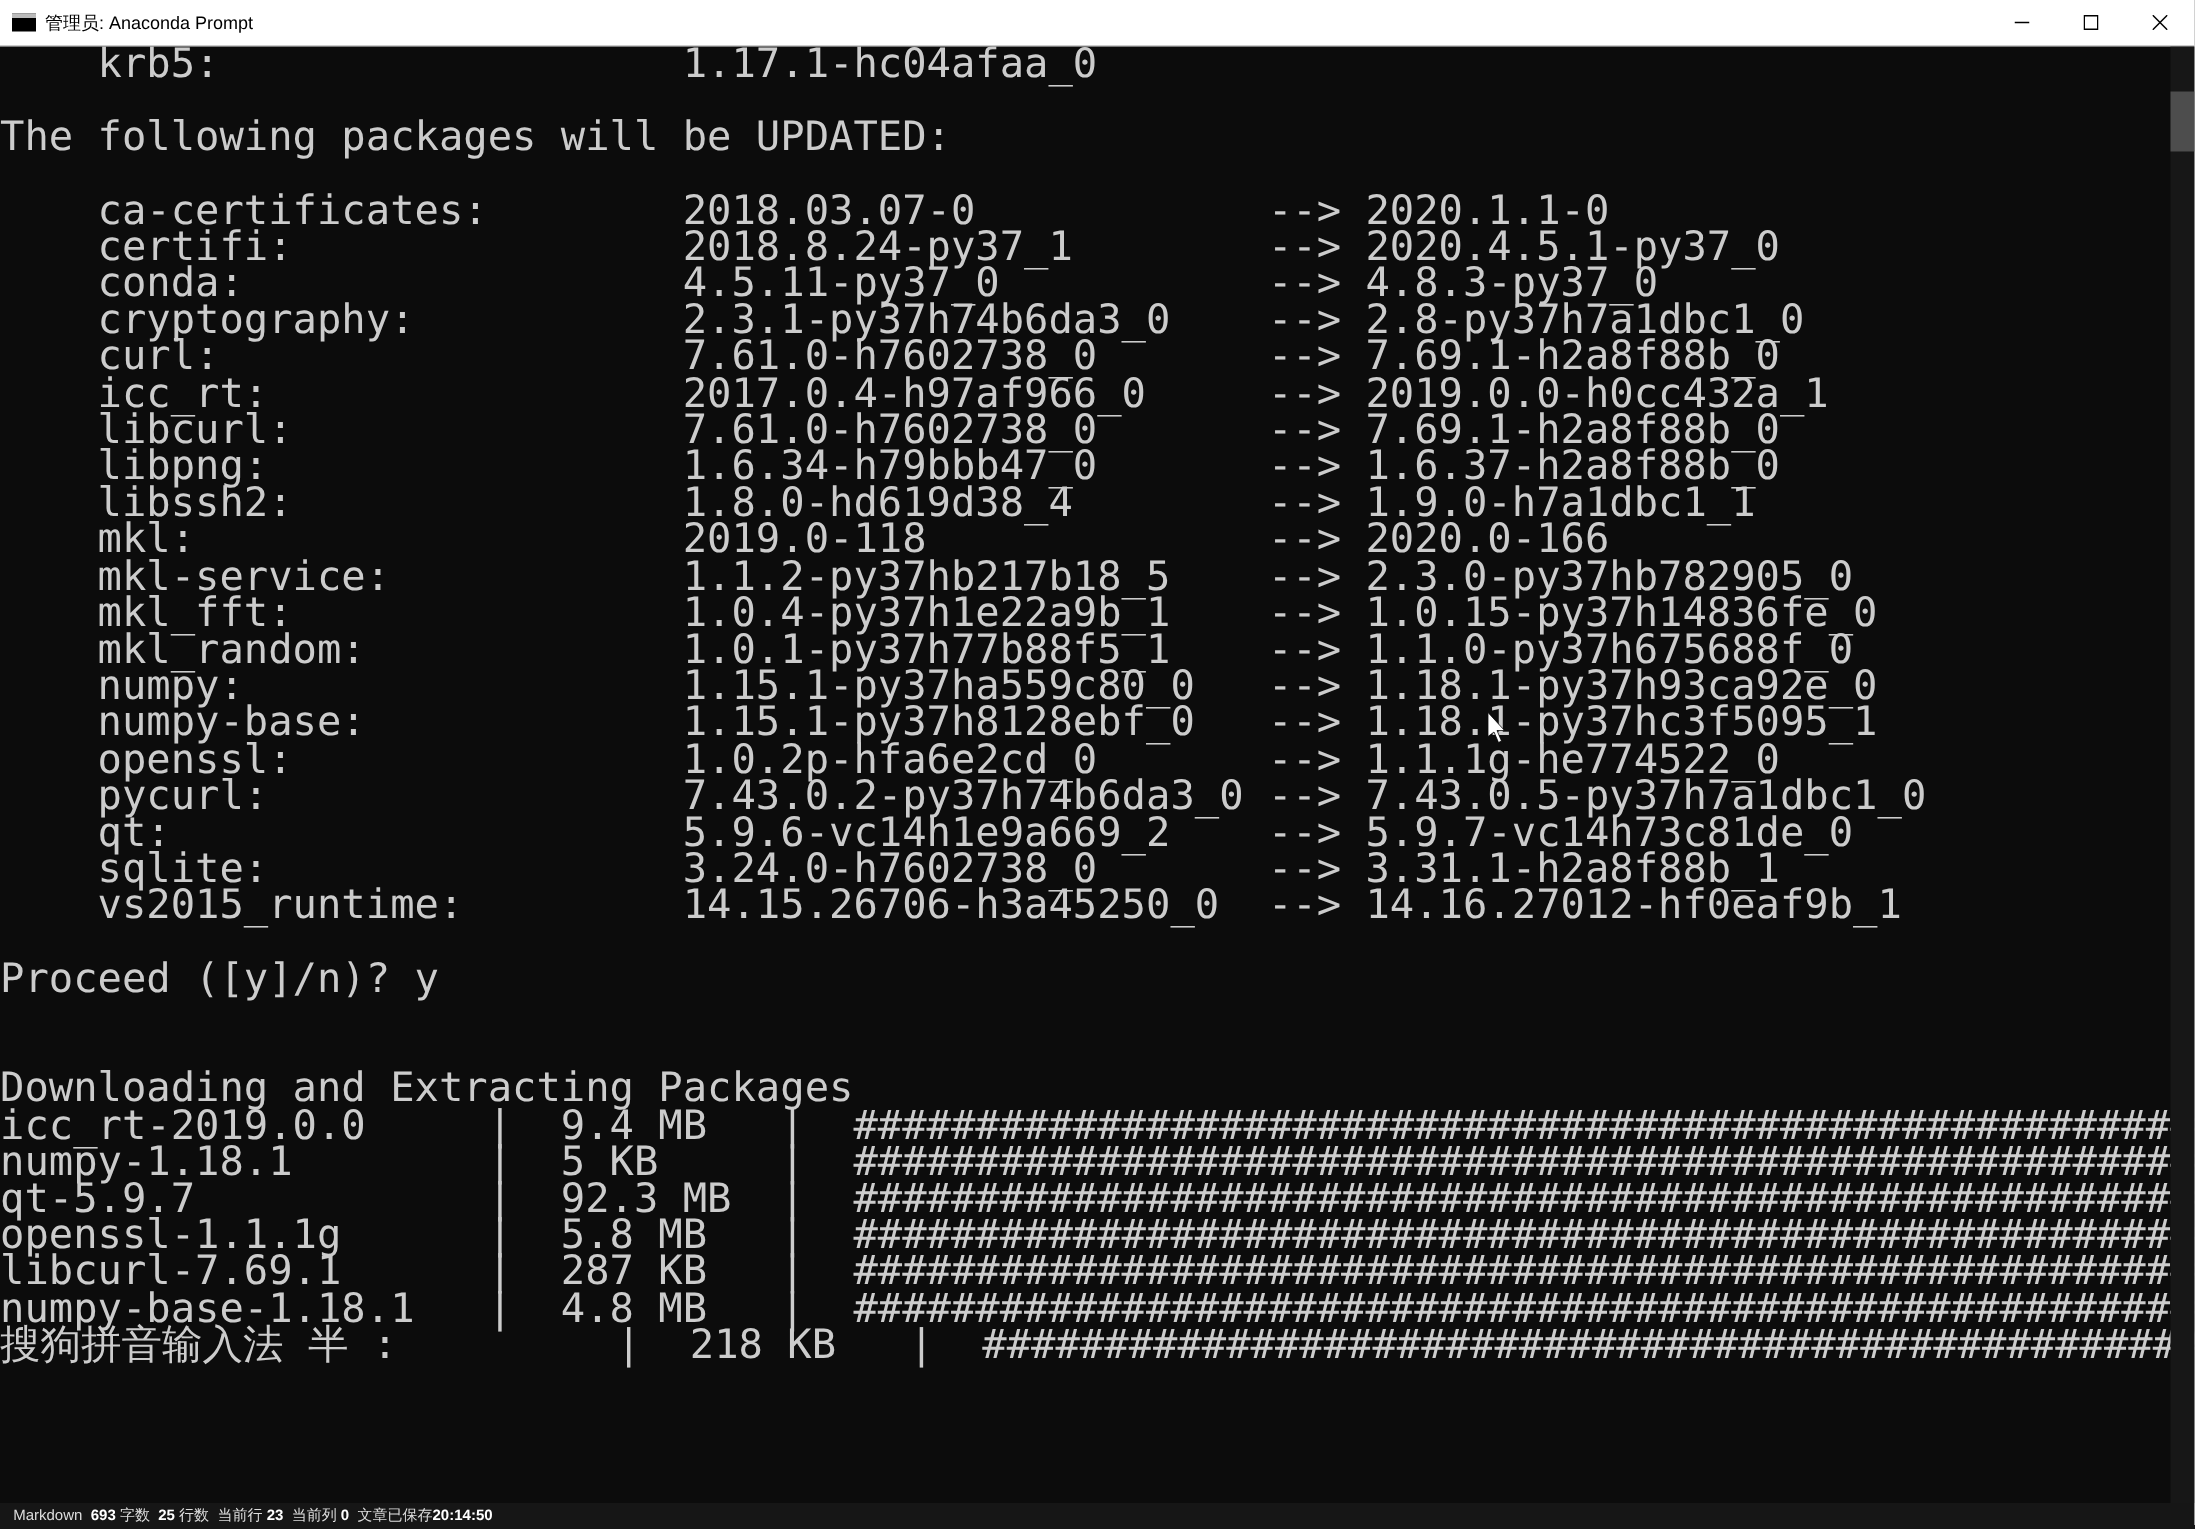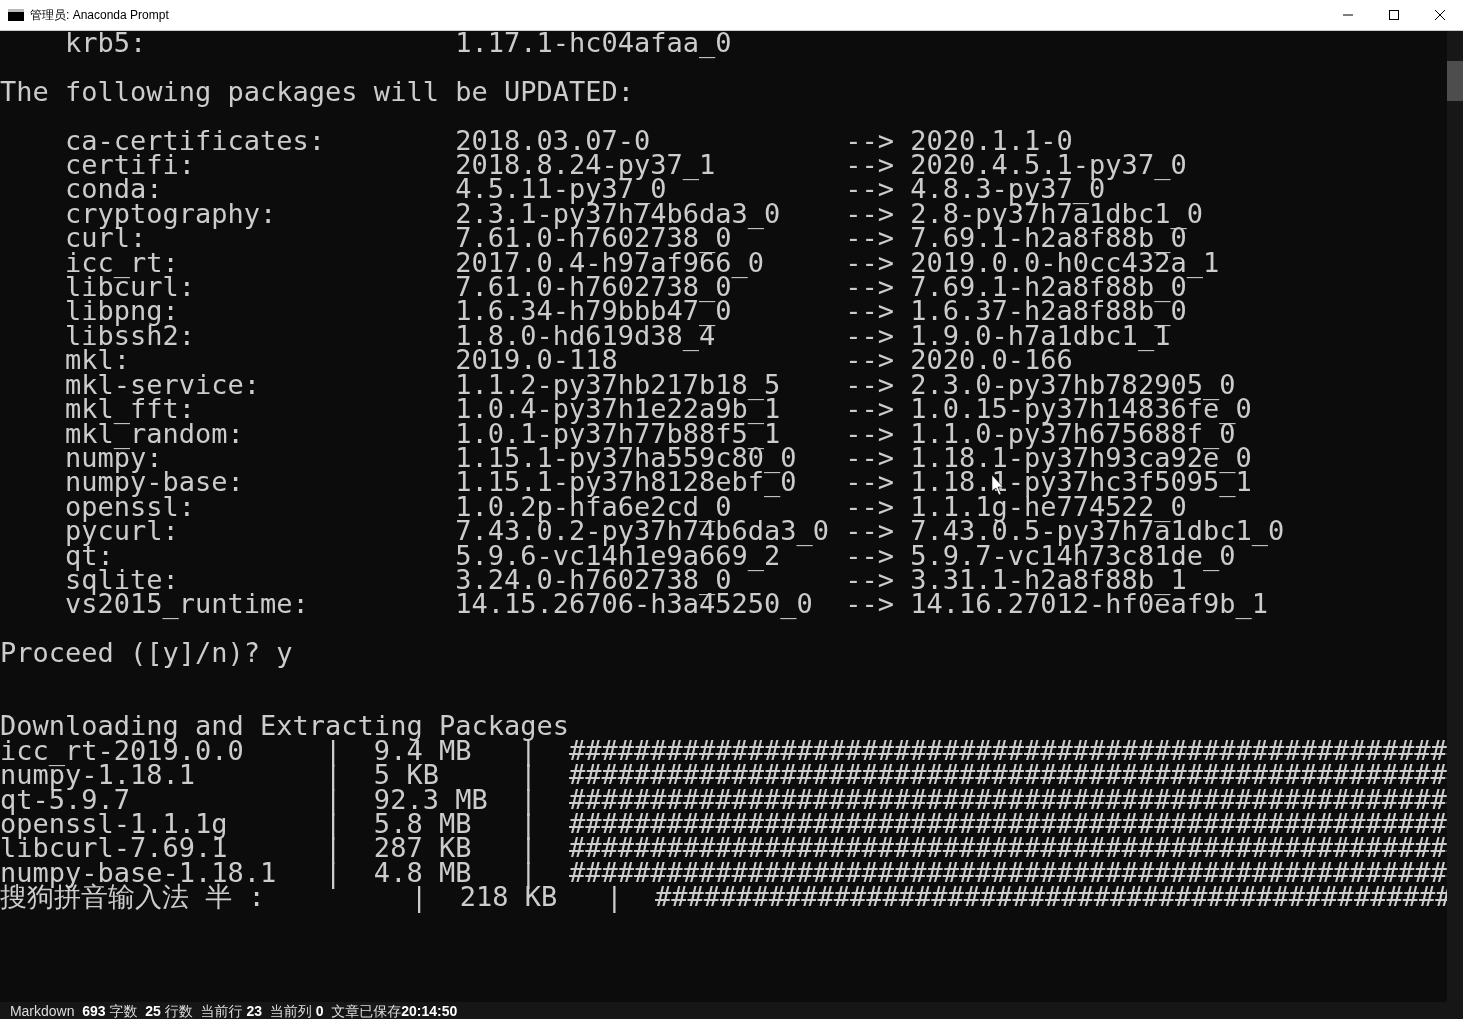--- a/index.html
+++ b/index.html
@@ -77,21 +77,21 @@
     right: 0;
     width: 16px;
     height: 40px;
     top: 30px;
     background: #4d4d4d;
   }
   .statusbar {
     height: 18px;
     background: #161616;
     color: #ddd;
-    font-size: 14px;
+    font-size: 10px;
     line-height: 18px;
     padding-left: 6px;
     font-family: "Microsoft YaHei", sans-serif;
     white-space: pre;
     overflow: hidden;
   }
   .statusbar b {
     font-weight: bold;
     color: #fff;
   }

